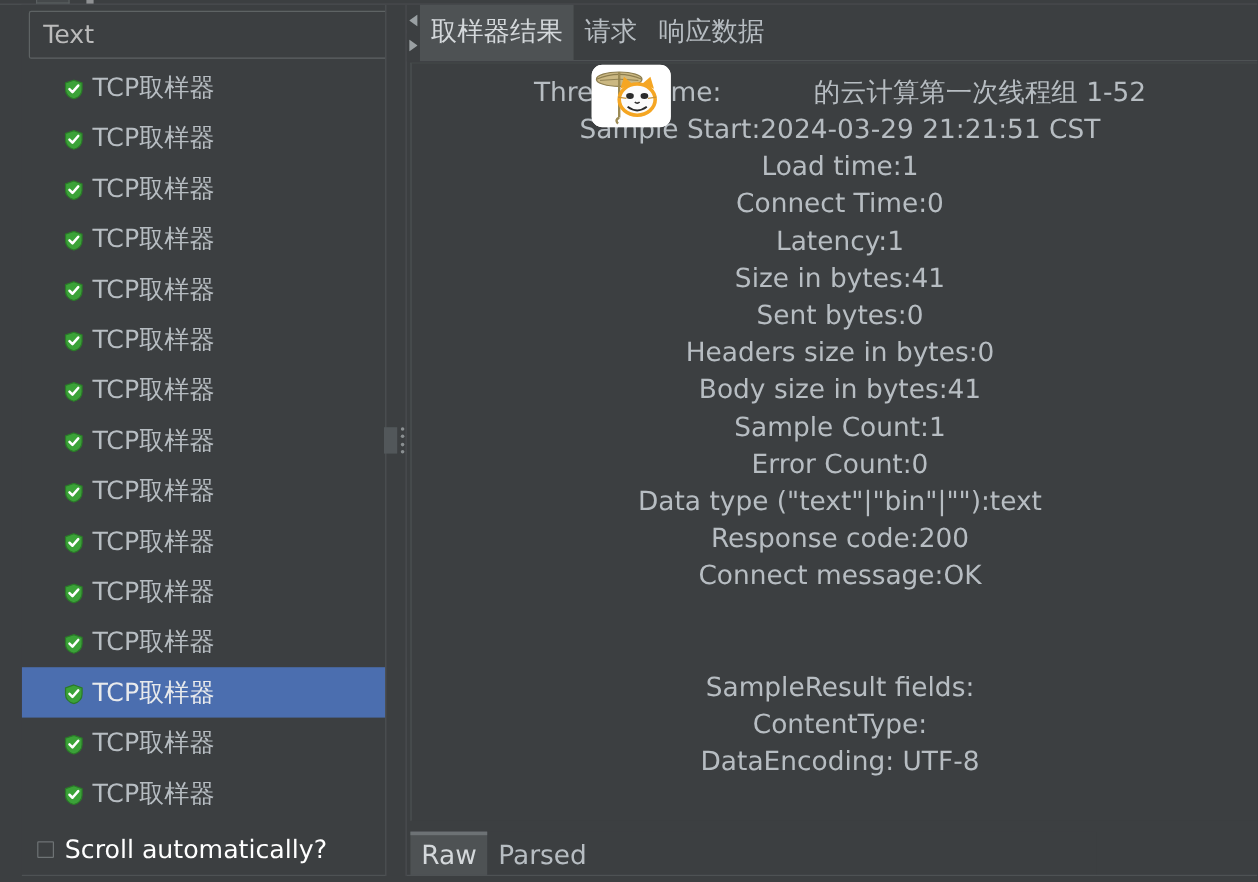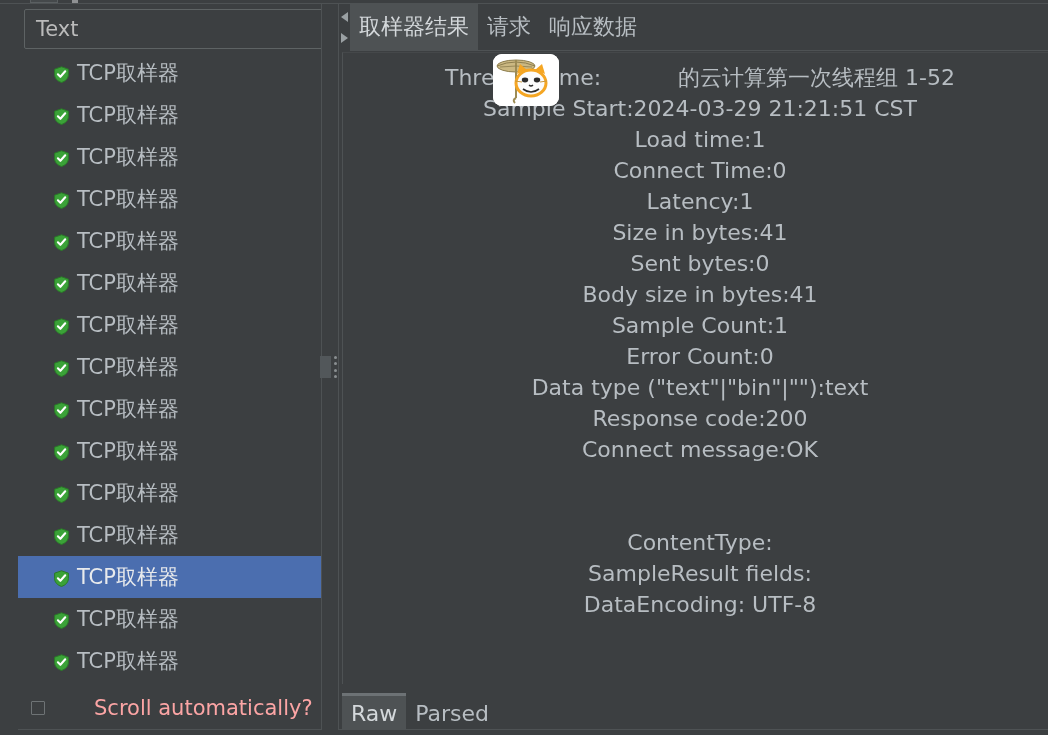--- a/index.html
+++ b/index.html
@@ -108,25 +108,24 @@
   }
   .cb-box {
     width: 14px; height: 14px;
     border: 1px solid #6e7375;
     background: #3c3f41;
     margin-right: 9px;
     flex: 0 0 14px;
     border-radius: 1px;
   }
   .scroll-auto-label {
-    color: #fca5a5;
+    color: #ffffff;
     font-size: 21px;
     line-height: 24px;
     white-space: nowrap;
-    margin-left: 40px;
   }
 
   
   .left-bottom-rule {
     position: absolute; left: 0; bottom: 5px;
     width: 321px; height: 1px;
     background: #4e5254;
   }
 
   
@@ -476,30 +475,31 @@
 
     <div class="content-box">
       <div class="result-lines" id="result-lines">
           <div class="rline">Thread Name:           的云计算第一次线程组 1-52</div>
           <div class="rline">Sample Start:2024-03-29 21:21:51 CST</div>
           <div class="rline">Load time:1</div>
           <div class="rline">Connect Time:0</div>
           <div class="rline">Latency:1</div>
           <div class="rline">Size in bytes:41</div>
           <div class="rline">Sent bytes:0</div>
+          <div class="rline">Headers size in bytes:0</div>
           <div class="rline">Body size in bytes:41</div>
           <div class="rline">Sample Count:1</div>
           <div class="rline">Error Count:0</div>
           <div class="rline">Data type ("text"|"bin"|""):text</div>
           <div class="rline">Response code:200</div>
           <div class="rline">Connect message:OK</div>
           <div class="rline blank">&nbsp;</div>
           <div class="rline blank">&nbsp;</div>
+          <div class="rline">SampleResult fields:</div>
           <div class="rline">ContentType:</div>
-          <div class="rline">SampleResult fields:</div>
           <div class="rline">DataEncoding: UTF-8</div>
         </div>
 
       <div class="sticker">
         <svg width="66" height="52" viewBox="0 0 66 52">
           <rect x="0" y="0" width="66" height="52" rx="9" fill="#ffffff"></rect>
 
           <ellipse cx="23" cy="12" rx="19" ry="6" fill="#cbb882"></ellipse>
           <ellipse cx="23" cy="12" rx="19" ry="6" fill="none" stroke="#8d7e4f" stroke-width="1"></ellipse>
           <path d="M4 12 Q23 4 42 12" fill="none" stroke="#8d7e4f" stroke-width="1"></path>

